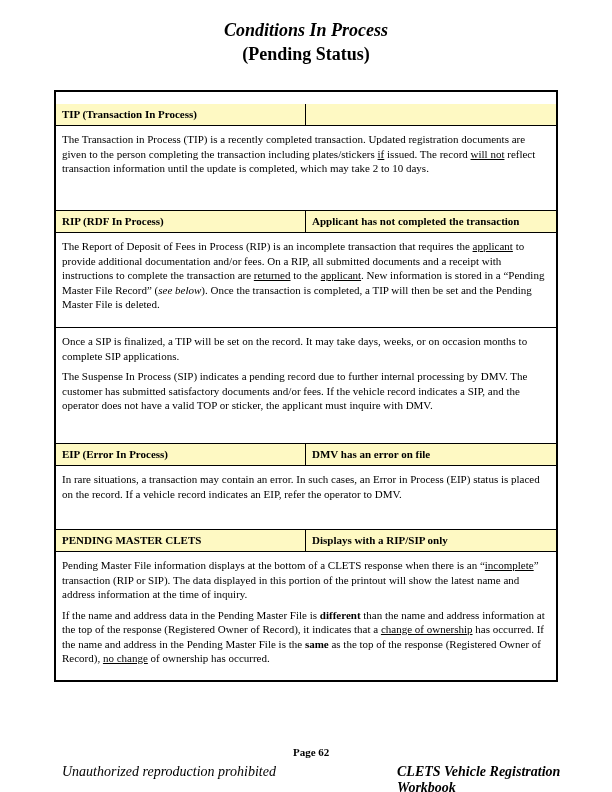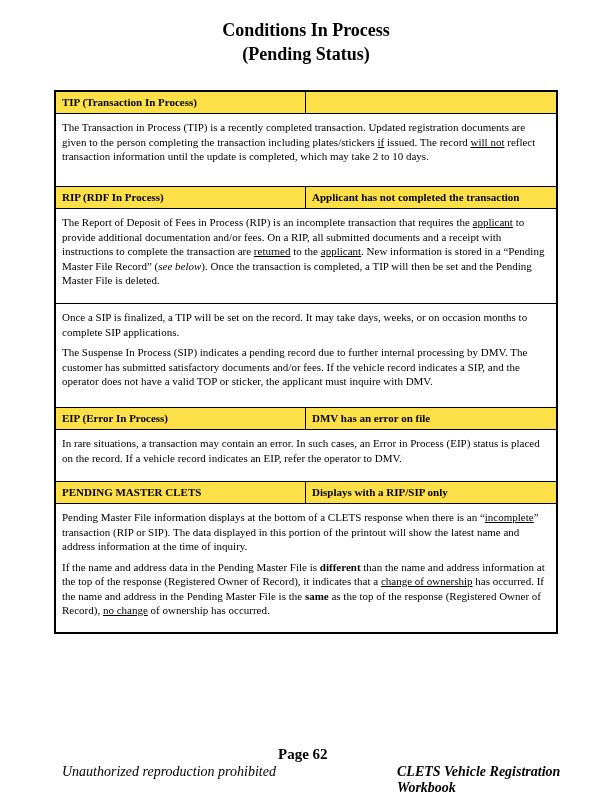--- a/index.html
+++ b/index.html
@@ -1,30 +1,30 @@
 <!DOCTYPE html>
 <html><head>
 <meta charset="utf-8">
 <style>
   html, body { margin:0; padding:0; background:#ffffff; }
   body { width:612px; height:792px; position:relative; font-family:"Liberation Serif", "DejaVu Serif", serif; color:#000; overflow:hidden; }
   .title { position:absolute; left:0; width:612px; text-align:center; font-weight:bold; font-size:18px; line-height:23px; }
-  .title.t1 { top:19px; }
+  .title.t1 { top:19px;font-style:italic; }
   .title.t2 { top:43px; }
   .table { position:absolute; left:54px; top:90px; width:500px; border:2px solid #000; }
-  .hdr { display:flex; background:#fde047; border-top:1px solid #000; height:21px; }
+  .hdr { display:flex; background:#fef9c3; border-top:1px solid #000; height:21px;margin-top:12px; }
   .hdr:first-child { border-top:none; }
   .hdr .c1 { width:250px; border-right:1px solid #000; padding-left:6px; font-weight:bold; font-size:11px; line-height:21px; box-sizing:border-box; }
   .hdr .c2 { flex:1; padding-left:6px; font-weight:bold; font-size:11px; line-height:21px; }
   .body { border-top:1px solid #000; padding:6px 6px 4px 6px; font-size:11px; line-height:14.5px; }
   .body p { margin:0 0 6px 0; }
   u { text-decoration:underline; }
   .footer { position:absolute; top:764px; font-size:14px; }
   .f-left { left:62px; font-style:italic; }
-  .f-mid { left:278px; top:746px; font-size:15px; font-weight:bold; }
+  .f-mid { left:293px; top:746px; font-size:11px; font-weight:bold; }
   .f-right { left:397px; font-style:italic; font-weight:bold; }
 </style>
 </head>
 <body>
 
 <div class="title t1">Conditions In Process</div>
 <div class="title t2">(Pending Status)</div>
 
 <div class="table">
 

